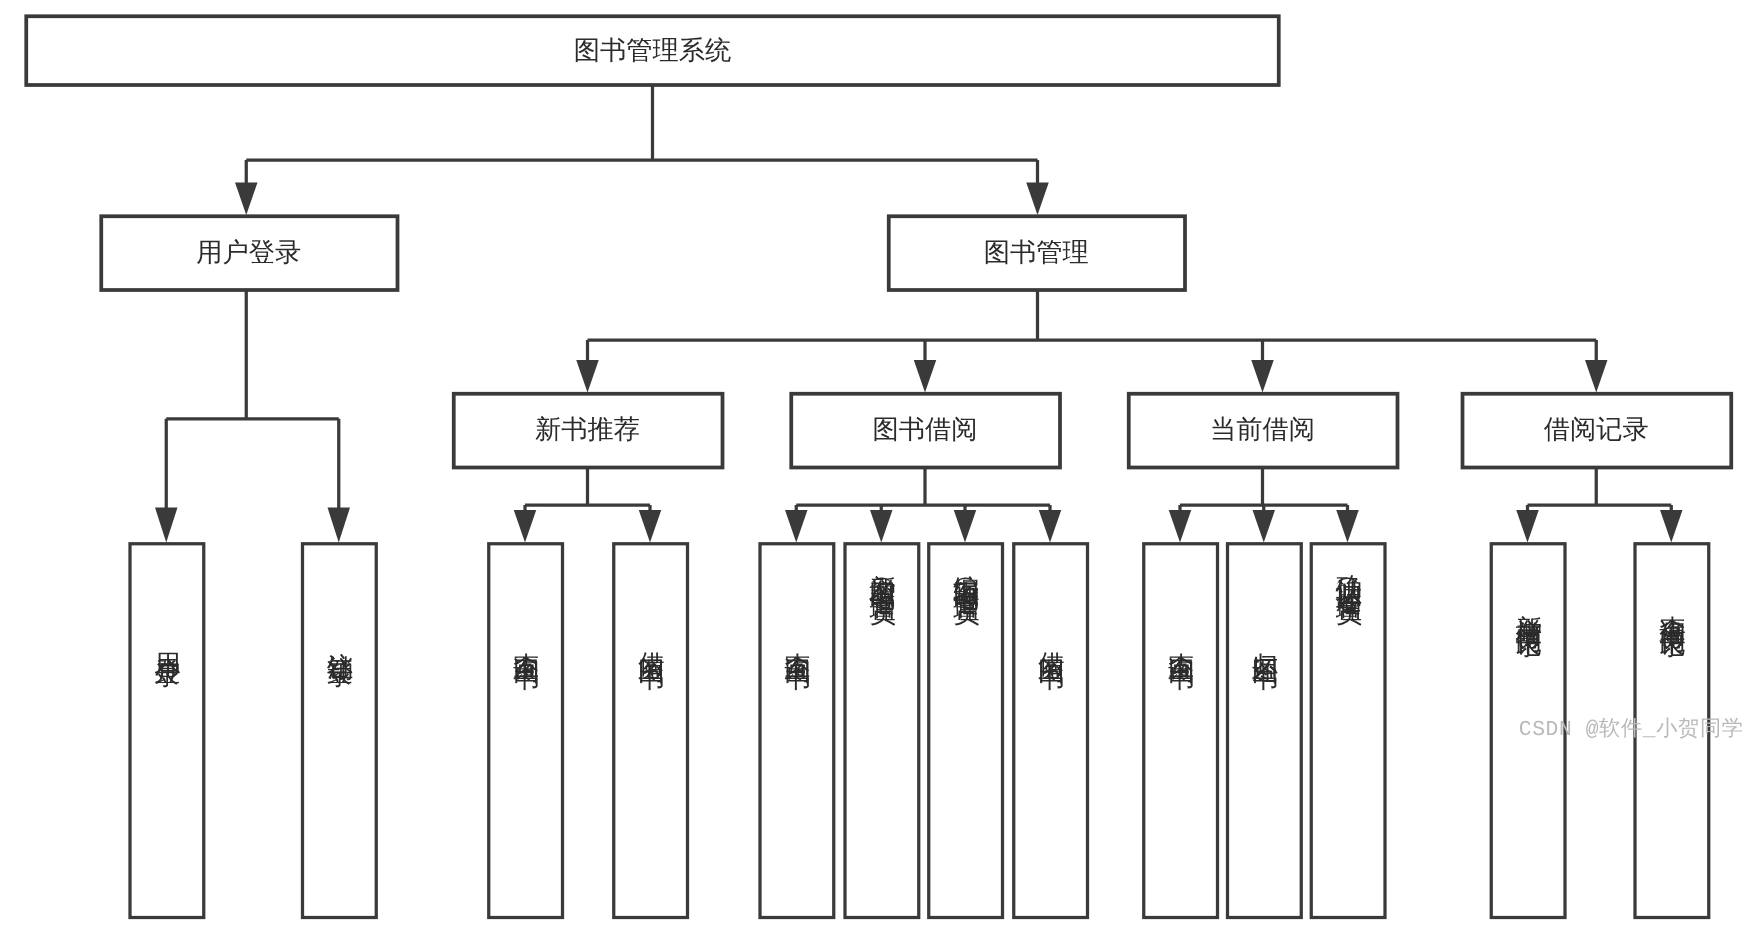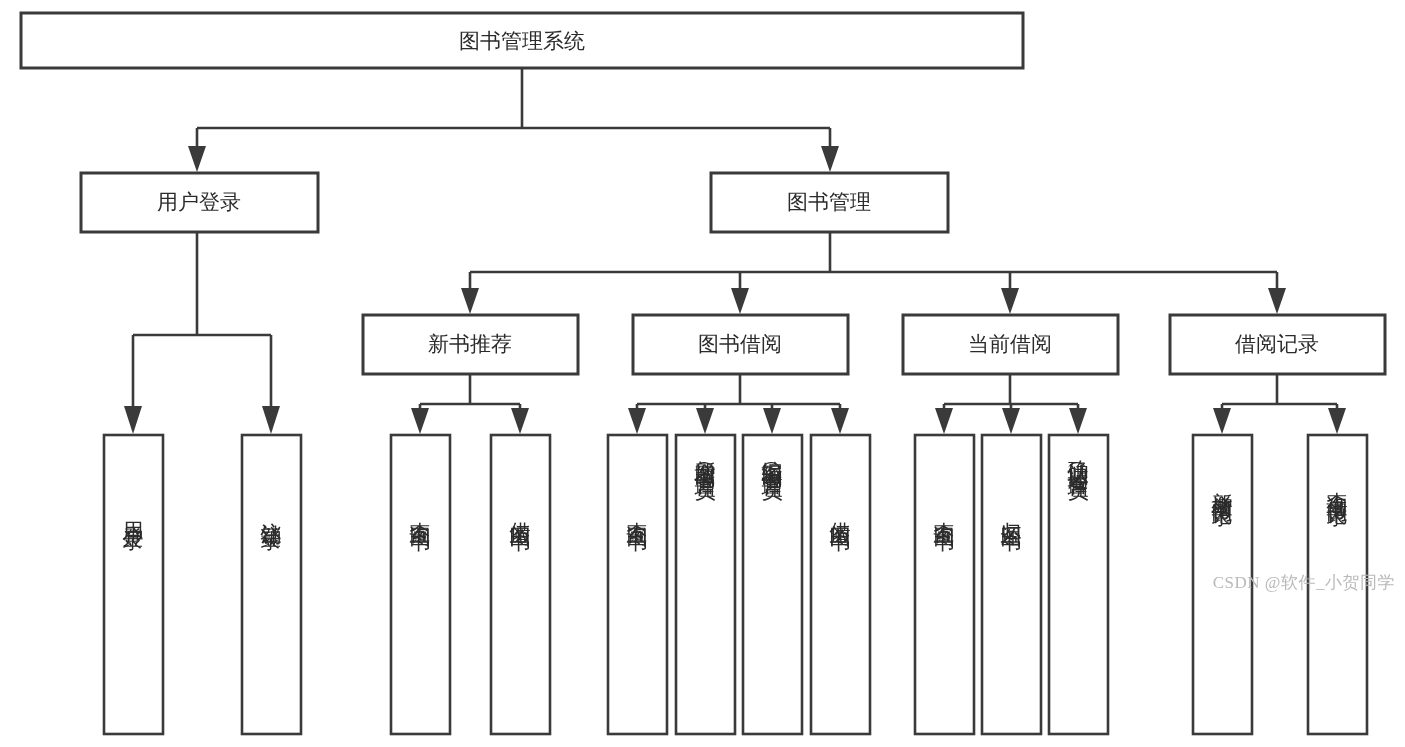--- a/index.html
+++ b/index.html
@@ -69,21 +69,21 @@
     font-size: 21px;
     line-height: 1.0;
     color: #2b2b2b;
     letter-spacing: 3px;
     white-space: nowrap;
   }
   .watermark {
     position: absolute;
     right: 10px;
     bottom: 4px;
-    font-family: Liberation Serif, serif;
+    font-family: Liberation Mono, monospace;
     font-size: 17px;
     color: #b9b9b9;
     letter-spacing: 0.5px;
     white-space: nowrap;
   }
 </style>
 </head>
 <body>
 
 <div id="diagram-root">

